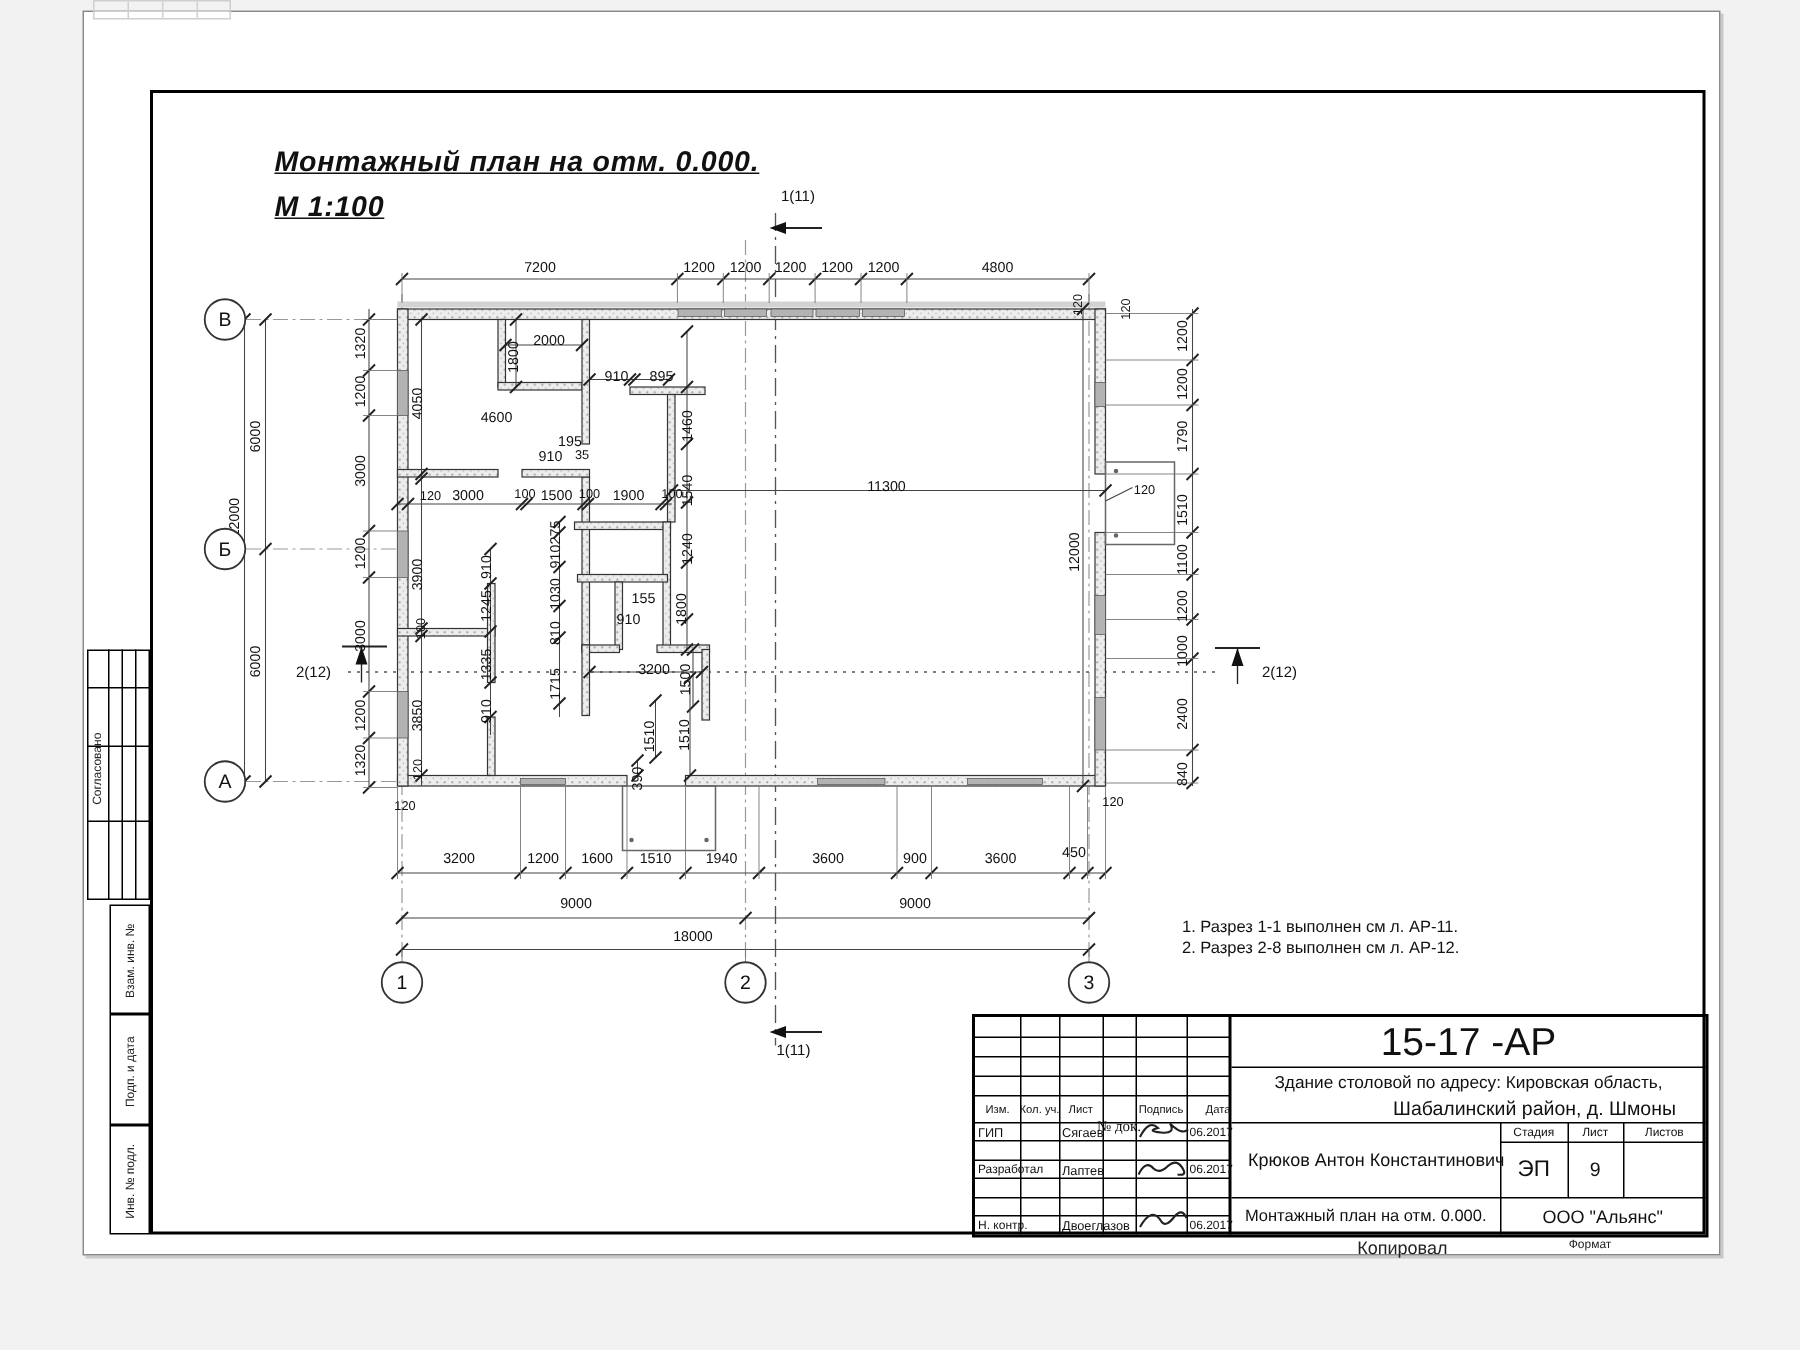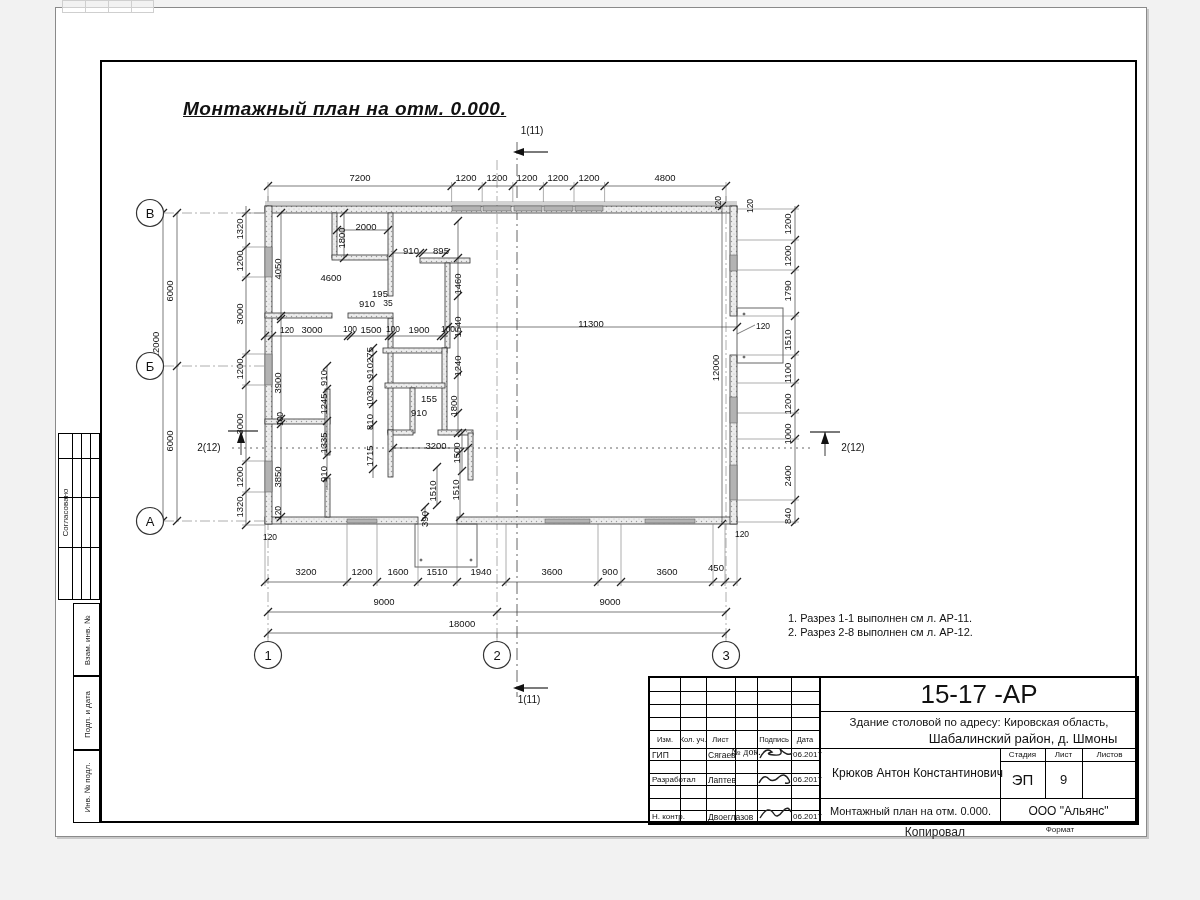--- a/index.html
+++ b/index.html
@@ -54,20 +54,21 @@
   <div class="mt" style="left:0;top:6px;width:100%;height:1px;"></div>
   <div class="mt" style="left:22px;top:0;width:1px;height:100%;"></div>
   <div class="mt" style="left:45px;top:0;width:1px;height:100%;"></div>
   <div class="mt" style="left:68px;top:0;width:1px;height:100%;"></div>
 </div>
 
 <div id="frame"></div>
 
 <div id="plan-title">
   <div><span>Монтажный план на отм. 0.000.</span></div>
+  <div><span>М 1:100</span></div>
 </div>
 
 <div id="notes">
   <div>1. Разрез 1-1 выполнен см л. АР-11.</div>
   <div>2. Разрез 2-8 выполнен см л. АР-12.</div>
 </div>
 
 <div>
   <div class="cell" style="left:58px;top:433px;width:42px;height:167px;border-width:1px;"></div>
   <div class="vline" style="left:72px;top:433px;height:167px;background:#000;"></div>
@@ -106,21 +107,21 @@
   <div class="hline" style="left:650px;top:773px;width:170px;"></div>
   <div class="hline" style="left:650px;top:785px;width:170px;"></div>
   <div class="hline" style="left:650px;top:798px;width:170px;"></div>
   <div class="hline" style="left:650px;top:810px;width:170px;"></div>
 
   <div class="tb-text center" style="left:650px;top:732px;width:30px;height:14px;font-size:7.5px;">Изм.</div>
   <div class="tb-text center" style="left:680px;top:732px;width:26px;height:14px;font-size:7.5px;">Кол. уч.</div>
   <div class="tb-text center" style="left:706px;top:732px;width:29px;height:14px;font-size:7.5px;">Лист</div>
   <div class="tb-text center" style="left:735px;top:744px;width:22px;height:14px;font-size:10px;font-family:Liberation Serif, serif;">№ док.</div>
   <div class="tb-text center" style="left:757px;top:732px;width:34px;height:14px;font-size:7.5px;">Подпись</div>
-  <div class="tb-text center" style="left:791px;top:732px;width:28px;height:14px;font-size:7.5px;">Дата</div>
+  <div class="tb-text center" style="left:791px;top:732px;width:28px;height:14px;font-size:7.5px;padding-left:7px;">Дата</div>
 
   <div class="tb-text" style="left:652px;top:750px;font-size:8.5px;">ГИП</div>
   <div class="tb-text" style="left:708px;top:750px;font-size:8.5px;">Сягаев</div>
   <div class="tb-text" style="left:793px;top:750px;font-size:8px;">06.2017</div>
   <div class="tb-text" style="left:652px;top:775px;font-size:8px;">Разработал</div>
   <div class="tb-text" style="left:708px;top:775px;font-size:8.5px;">Лаптев</div>
   <div class="tb-text" style="left:793px;top:775px;font-size:8px;">06.2017</div>
   <div class="tb-text" style="left:652px;top:812px;font-size:8px;">Н. контр.</div>
   <div class="tb-text" style="left:708px;top:812px;font-size:8.5px;">Двоеглазов</div>
   <div class="tb-text" style="left:793px;top:812px;font-size:8px;">06.2017</div>

